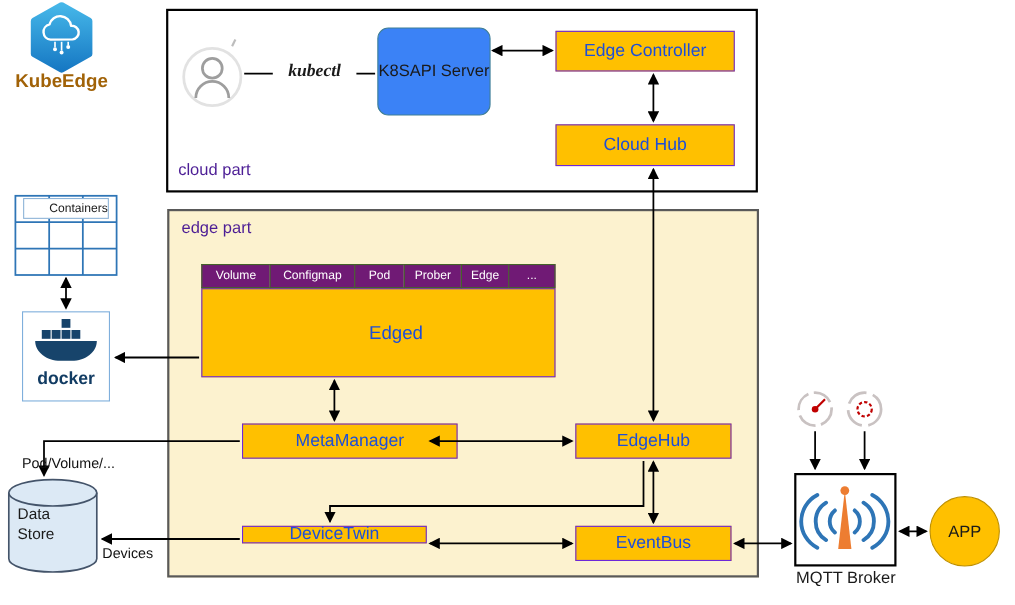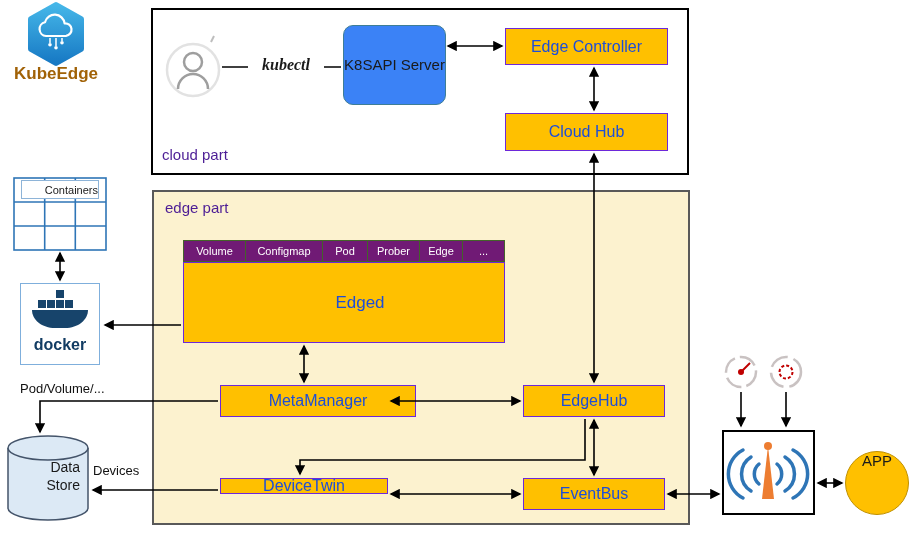--- a/index.html
+++ b/index.html
@@ -3,36 +3,36 @@
 <meta charset="utf-8">
 <style>
   * { margin:0; padding:0; box-sizing:border-box; }
   body { font-family:"Liberation Sans", sans-serif; background:#ffffff; color:#1a1a1a; }
   #stage { position:relative; width:923px; height:550px; background:#fff; overflow:hidden; }
   .box { position:absolute; display:flex; align-items:center; justify-content:center; text-align:center; z-index:1; }
   .orange { background:#FFC000; border:1px solid #6d28d9; font-size:16px; color:#1d4ed8;text-align:center; }
   .frame { position:absolute; background:#fff; border:2px solid #000; z-index:0; }
   .edgearea { position:absolute; background:#FCF2CF; border:2px solid #595959; z-index:0; }
   .part-label { position:absolute; font-size:15px; color:#4c1d95; z-index:4; }
-  .floating { position:absolute; z-index:4; }
+  .floating { position:absolute; z-index:4;margin-top:32px; }
   .k8s { background:#3b82f6; border:1.5px solid #3E7E96; border-radius:10px; flex-direction:row; font-size:15px; line-height:1.3; }
   .tabs { position:absolute; display:flex; z-index:2; }
   .tab { display:flex; align-items:center; justify-content:center; background:#701a75; border:1px solid #44632a; border-right:none; color:#fff; font-size:11px; height:22px; }
   .tab:last-child { border-right:1px solid #44632a; }
   .edged-main { font-size:17px;padding-left:32px; }
   svg.overlay { position:absolute; left:0; top:0; z-index:3; pointer-events:none; }
   .conn { stroke:#000; stroke-width:1.6; fill:none; }
   .containers-label { position:absolute; left:21px; top:180px; width:78px; height:19px; background:#fff; border:1px solid #8eb4d8; display:flex; align-items:center; justify-content:flex-end; font-size:11px; z-index:4; }
   .docker-box { position:absolute; left:20px; top:283px; width:80px; height:82px; background:#fff; border:1.5px solid #7FAFDC; z-index:1; }
   .docker-word { position:absolute; left:20px; top:336px; width:80px; text-align:center; font-size:16px; font-weight:bold; color:#123C63; z-index:4; }
-  .datastore-text { position:absolute; left:16px; top:458px; width:64px; text-align:right; font-size:14px; line-height:1.3; z-index:4; }
+  .datastore-text { position:absolute; left:16px; top:458px; width:64px; text-align:left; font-size:14px; line-height:1.3; z-index:4; }
   .mqtt-box { position:absolute; left:722px; top:430px; width:93px; height:85px; background:#fff; border:2px solid #000; z-index:1; }
   .mqtt-label { position:absolute; left:703px; top:517px; width:132px; text-align:center; font-size:15px; z-index:4; }
   .sdk { position:absolute; left:849px; top:419px; width:60px; height:34px; background:#92D050; border:1px solid #6fa83c; border-radius:50%; display:flex; align-items:center; justify-content:center; color:#fff; font-weight:bold; font-size:13px; z-index:3; }
-  .app { position:absolute; left:845px; top:451px; width:64px; height:64px; background:#FFC000; border:1px solid #BF9000; border-radius:50%; display:flex; justify-content:center; font-size:15px; z-index:2; }
+  .app { position:absolute; left:845px; top:451px; width:64px; height:64px; background:#FFC000; border:1px solid #BF9000; border-radius:50%; display:flex; align-items:center; justify-content:center; font-size:15px; z-index:2; }
   .kubectl { position:absolute; left:248px; top:56px; width:76px; text-align:center; font-family:"Liberation Serif", serif; font-style:italic; font-weight:600; font-size:16px; background:#fff; z-index:4; }
   .brand { position:absolute; left:4px; top:64px; width:104px; text-align:center; font-size:17px; font-weight:600; color:#a16207; z-index:4; }
   .small-note { font-size:13px; color:#111; }
 </style>
 </head>
 <body>
 
 <div id="stage">
 
   <div class="frame" style="left:151px;top:8px;width:538px;height:167px"></div>
@@ -81,20 +81,21 @@
   <div class="containers-label">
     <span>Containers</span>
   </div>
   <div class="docker-box"></div>
   <div class="docker-word">docker</div>
   <div class="floating small-note" style="left:20px;top:381px">Pod/Volume/...</div>
   <div class="datastore-text">Data Store</div>
   <div class="floating small-note" style="left:93px;top:463px">Devices</div>
 
   <div class="mqtt-box"></div>
+  <div class="mqtt-label">MQTT Broker</div>
   <div class="app">
     <span>APP</span>
   </div>
 
   <div class="brand">KubeEdge</div>
 
   <svg class="overlay" width="923" height="550" viewBox="0 0 923 550">
     <defs>
       <marker id="ah" viewBox="0 0 10 10" refX="8.5" refY="5" markerWidth="6.5" markerHeight="6.5" orient="auto-start-reverse">
         <path d="M0 0 L10 5 L0 10 z" fill="#000"></path>

